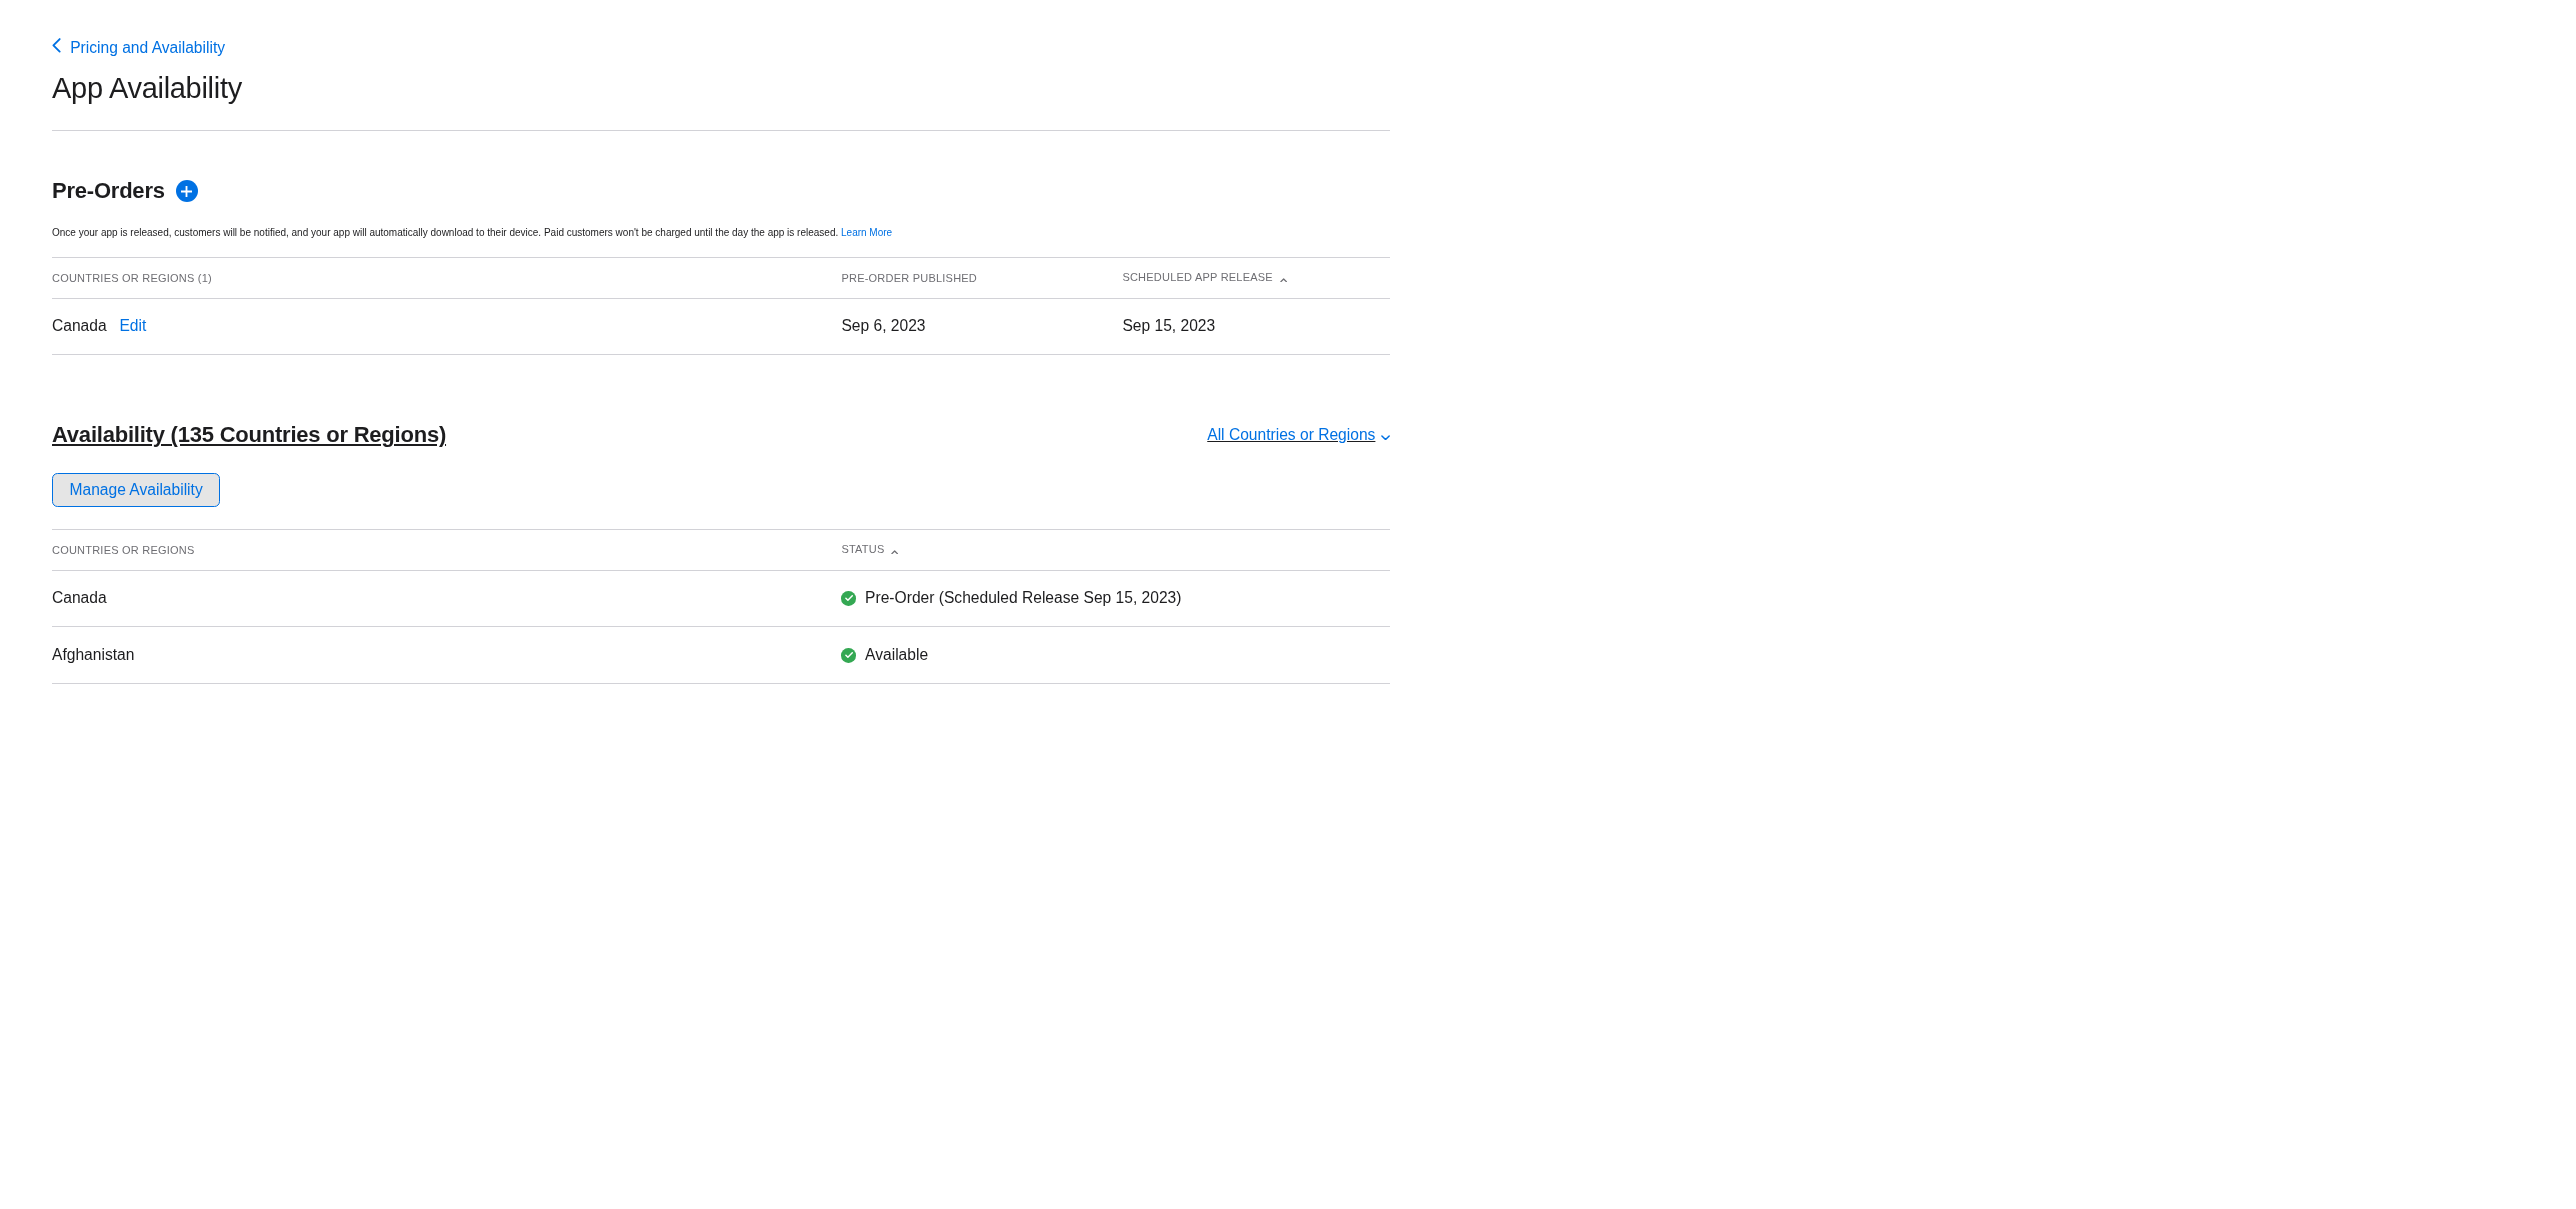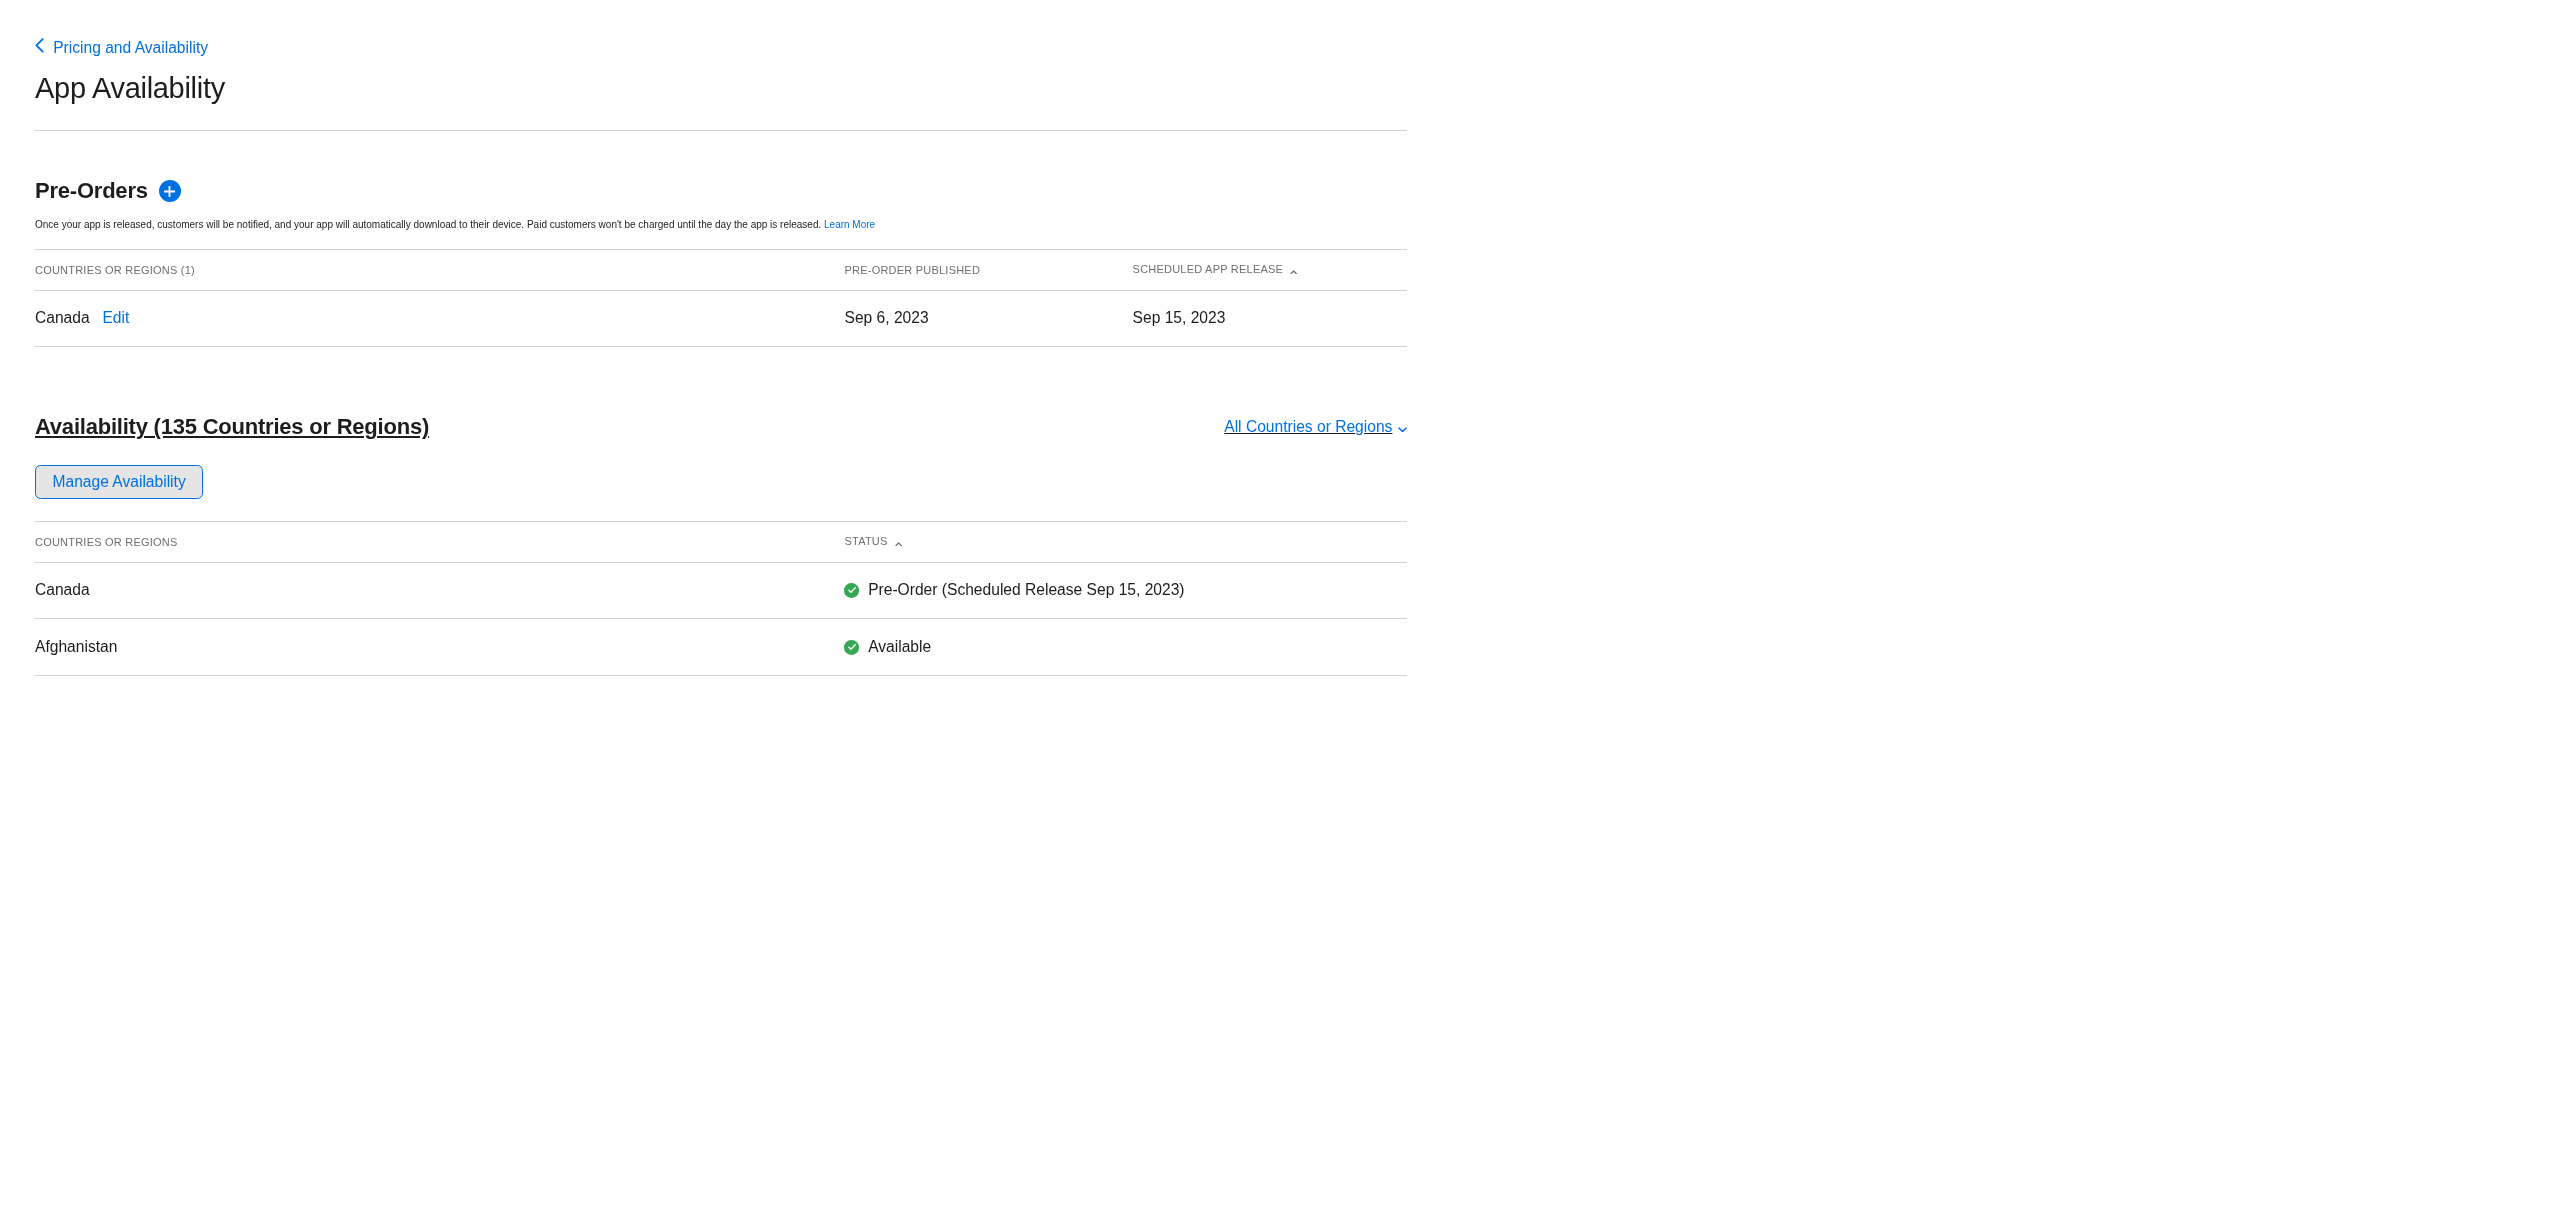--- a/index.html
+++ b/index.html
@@ -8,21 +8,21 @@
       padding: 0;
     }
     body {
       font-family: -apple-system, BlinkMacSystemFont, "SF Pro Text", "Helvetica Neue", Arial, sans-serif;
       background: #fff;
       color: #1d1d1f;
       font-size: 15.6px;
       line-height: 1.47;
     }
     .page {
-      padding: 37px 35px;
+      padding: 37px 52px;
       max-width: 1442px;
     }
     .breadcrumb {
       display: inline-flex;
       align-items: center;
       gap: 9.1px;
       color: #0071e3;
       font-size: 15.6px;
       cursor: pointer;
       margin-bottom: 7.3px;
@@ -39,21 +39,21 @@
       border-bottom: 0.9px solid #d2d2d7;
       margin-bottom: 44px;
     }
     .section {
       margin-bottom: 64px;
     }
     .section-header {
       display: flex;
       align-items: center;
       gap: 11px;
-      margin-bottom: 11px;
+      margin-bottom: 19px;
     }
     .section-header-row {
       display: flex;
       align-items: center;
       justify-content: space-between;
       margin-bottom: 21px;
       text-decoration: underline;
     }
     h2.section-title {
       font-size: 22px;

